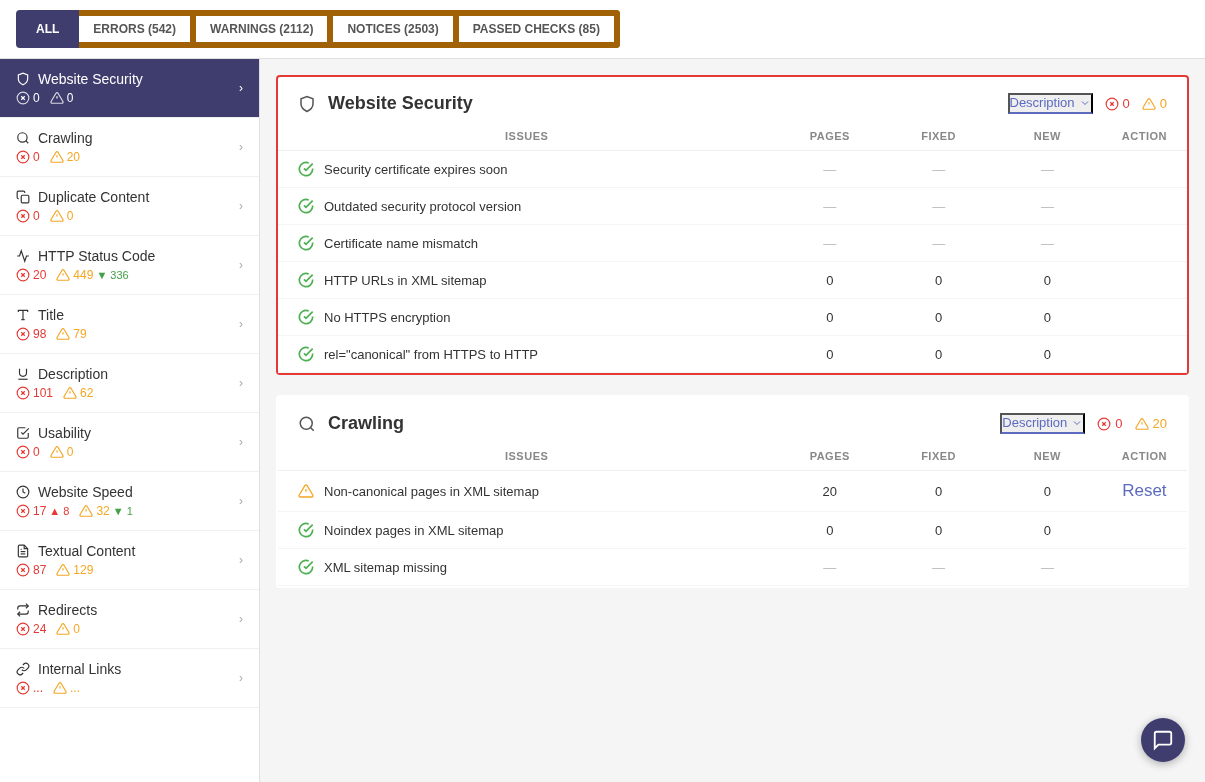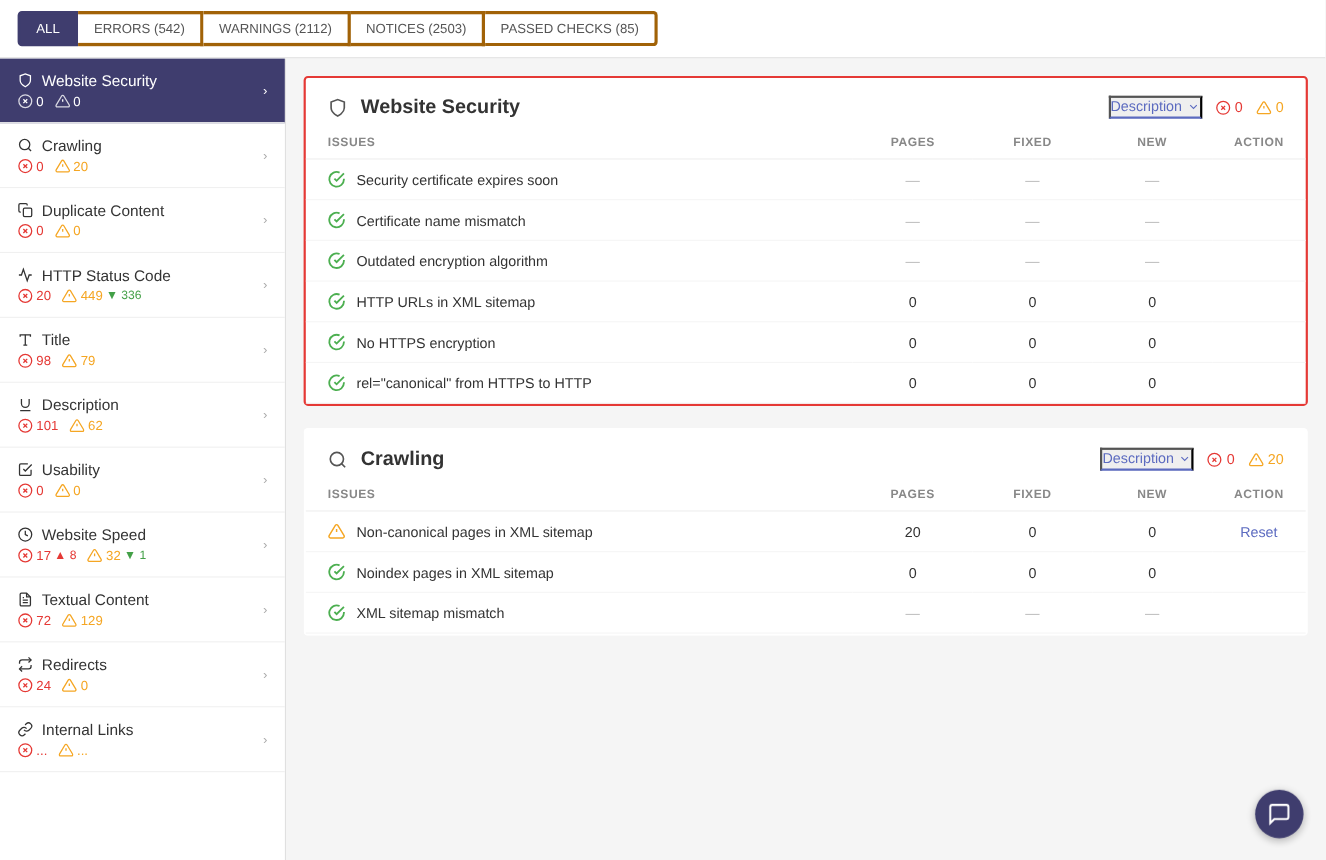--- a/index.html
+++ b/index.html
@@ -1,20 +1,20 @@
 <!DOCTYPE html>
 <html><head>
   <meta charset="utf-8">
   <style>
     * { box-sizing: border-box; margin: 0; padding: 0; }
     body { font-family: -apple-system, BlinkMacSystemFont, 'Segoe UI', Arial, sans-serif; font-size: 13px; background: #f5f5f5; color: #333; display: flex; flex-direction: column; height: 782px; overflow: hidden; }
 
     
     .filter-bar { display: flex; align-items: center; gap: 0; background: #fff; border-bottom: 1px solid #e0e0e0; padding: 10px 16px; flex-shrink: 0; }
-    .filter-btn { padding: 6px 14px; border: 3px solid #a16207; background: #fff; cursor: pointer; font-size: 12px; font-weight: 400; color: #555; }
+    .filter-btn { padding: 6px 14px; border: 6px solid #a16207; background: #fff; cursor: pointer; font-size: 12px; font-weight: 700; color: #555; }
     .filter-btn:first-child { border-radius: 4px 0 0 4px; background: #3f3d6e; color: #fff; border-color: #3f3d6e; }
     .filter-btn + .filter-btn { border-left: none; }
     .filter-btn:last-child { border-radius: 0 4px 4px 0; text-align: right; }
 
     
     .main-layout { display: flex; flex: 1; overflow: hidden; }
 
     
     .sidebar { width: 260px; background: #fff; border-right: 1px solid #e0e0e0; overflow-y: auto; flex-shrink: 0; }
     .sidebar-item { display: flex; align-items: center; justify-content: space-between; padding: 12px 16px; cursor: pointer; border-bottom: 1px solid #f0f0f0; }
@@ -39,25 +39,25 @@
     .section-card.highlighted { border-color: #e53935; }
     .section-header { display: flex; align-items: center; padding: 16px 20px 0; gap: 12px; }
     .section-title { font-size: 18px; font-weight: 600; color: #333; flex: 1; }
     .section-desc-btn { color: #5c6bc0; font-size: 13px; cursor: pointer; display: flex; align-items: center; gap: 4px; border-bottom: 2px solid #5c6bc0; padding-bottom: 2px; }
     .section-header-counts { display: flex; align-items: center; gap: 12px; margin-left: auto; }
     .header-count-error { display: flex; align-items: center; gap: 4px; color: #e53935; font-size: 13px; }
     .header-count-warning { display: flex; align-items: center; gap: 4px; color: #f5a623; font-size: 13px; }
 
     
     .issues-table { width: 100%; border-collapse: collapse; margin-top: 8px; }
-    .issues-table th { text-align: left; font-size: 11px; font-weight: 600; color: #888; padding: 8px 20px; border-bottom: 1px solid #eee; letter-spacing: 0.5px; }
+    .issues-table th { text-align: center; font-size: 11px; font-weight: 600; color: #888; padding: 8px 20px; border-bottom: 1px solid #eee; letter-spacing: 0.5px; }
     .issues-table td { padding: 10px 20px; border-bottom: 1px solid #f5f5f5; font-size: 13px; color: #333; }
     .issue-name { display: flex; align-items: center; gap: 10px; }
     .dash { color: #bbb; }
-    .reset-link { color: #5c6bc0; cursor: pointer; font-size: 13px; text-decoration: none; }
+    .reset-link { color: #5c6bc0; cursor: pointer; font-size: 17px; text-decoration: none; }
 
     
     .chat-btn { position: fixed; bottom: 20px; right: 20px; width: 44px; height: 44px; background: #3f3d6e; border-radius: 50%; display: flex; align-items: center; justify-content: center; cursor: pointer; box-shadow: 0 2px 8px rgba(0,0,0,0.3); z-index: 100; }
     .chat-btn svg { color: #fff; }
 
     
     .svg-icon { width: 14px; height: 14px; display: inline-block; vertical-align: middle; }
     .svg-icon-lg { width: 18px; height: 18px; display: inline-block; vertical-align: middle; }
   </style>
 </head>
@@ -337,21 +337,21 @@
             </svg>
           <span>Textual Content</span>
         </div>
         <div class="sidebar-item-counts">
           <span class="count-error">
             <svg class="svg-icon" viewBox="0 0 24 24" fill="none" stroke="#e53935" stroke-width="2">
                 <circle cx="12" cy="12" r="10"></circle>
                 <line x1="15" y1="9" x2="9" y2="15"></line>
                 <line x1="9" y1="9" x2="15" y2="15"></line>
               </svg>
-            <span>72</span>
+            <span>87</span>
           </span>
           <span class="count-warning">
             <svg class="svg-icon" viewBox="0 0 24 24" fill="none" stroke="#f5a623" stroke-width="2">
                 <path d="M10.29 3.86L1.82 18a2 2 0 001.71 3h16.94a2 2 0 001.71-3L13.71 3.86a2 2 0 00-3.42 0z"></path>
                 <line x1="12" y1="9" x2="12" y2="13"></line>
                 <line x1="12" y1="17" x2="12.01" y2="17"></line>
               </svg>
             <span>129</span>
           </span>
         </div>
@@ -484,36 +484,36 @@
       <td style="text-align:center"><span class="dash">—</span></td>
       <td style="text-align:center"></td>
     </tr>
             <tr>
       <td>
         <div class="issue-name">
                   <svg width="16" height="16" viewBox="0 0 24 24" fill="none" stroke="#4caf50" stroke-width="2.5">
                     <path d="M22 11.08V12a10 10 0 11-5.93-9.14"></path>
                     <polyline points="22 4 12 14.01 9 11.01"></polyline>
                   </svg>
+                  <span>Outdated security protocol version</span>
+                </div>
+      </td>
+      <td style="text-align:center"><span class="dash">—</span></td>
+      <td style="text-align:center"><span class="dash">—</span></td>
+      <td style="text-align:center"><span class="dash">—</span></td>
+      <td style="text-align:center"></td>
+    </tr>
+            <tr>
+      <td>
+        <div class="issue-name">
+                  <svg width="16" height="16" viewBox="0 0 24 24" fill="none" stroke="#4caf50" stroke-width="2.5">
+                    <path d="M22 11.08V12a10 10 0 11-5.93-9.14"></path>
+                    <polyline points="22 4 12 14.01 9 11.01"></polyline>
+                  </svg>
                   <span>Certificate name mismatch</span>
-                </div>
-      </td>
-      <td style="text-align:center"><span class="dash">—</span></td>
-      <td style="text-align:center"><span class="dash">—</span></td>
-      <td style="text-align:center"><span class="dash">—</span></td>
-      <td style="text-align:center"></td>
-    </tr>
-            <tr>
-      <td>
-        <div class="issue-name">
-                  <svg width="16" height="16" viewBox="0 0 24 24" fill="none" stroke="#4caf50" stroke-width="2.5">
-                    <path d="M22 11.08V12a10 10 0 11-5.93-9.14"></path>
-                    <polyline points="22 4 12 14.01 9 11.01"></polyline>
-                  </svg>
-                  <span>Outdated encryption algorithm</span>
                 </div>
       </td>
       <td style="text-align:center"><span class="dash">—</span></td>
       <td style="text-align:center"><span class="dash">—</span></td>
       <td style="text-align:center"><span class="dash">—</span></td>
       <td style="text-align:center"></td>
     </tr>
             <tr>
       <td>
         <div class="issue-name">
@@ -637,21 +637,21 @@
       <td style="text-align:center">0</td>
       <td style="text-align:center"></td>
     </tr>
             <tr>
       <td>
         <div class="issue-name">
                   <svg width="16" height="16" viewBox="0 0 24 24" fill="none" stroke="#4caf50" stroke-width="2.5">
                     <path d="M22 11.08V12a10 10 0 11-5.93-9.14"></path>
                     <polyline points="22 4 12 14.01 9 11.01"></polyline>
                   </svg>
-                  <span>XML sitemap mismatch</span>
+                  <span>XML sitemap missing</span>
                 </div>
       </td>
       <td style="text-align:center"><span class="dash">—</span></td>
       <td style="text-align:center"><span class="dash">—</span></td>
       <td style="text-align:center"><span class="dash">—</span></td>
       <td style="text-align:center"></td>
     </tr>
           </tbody>
       </table>
     </div>

